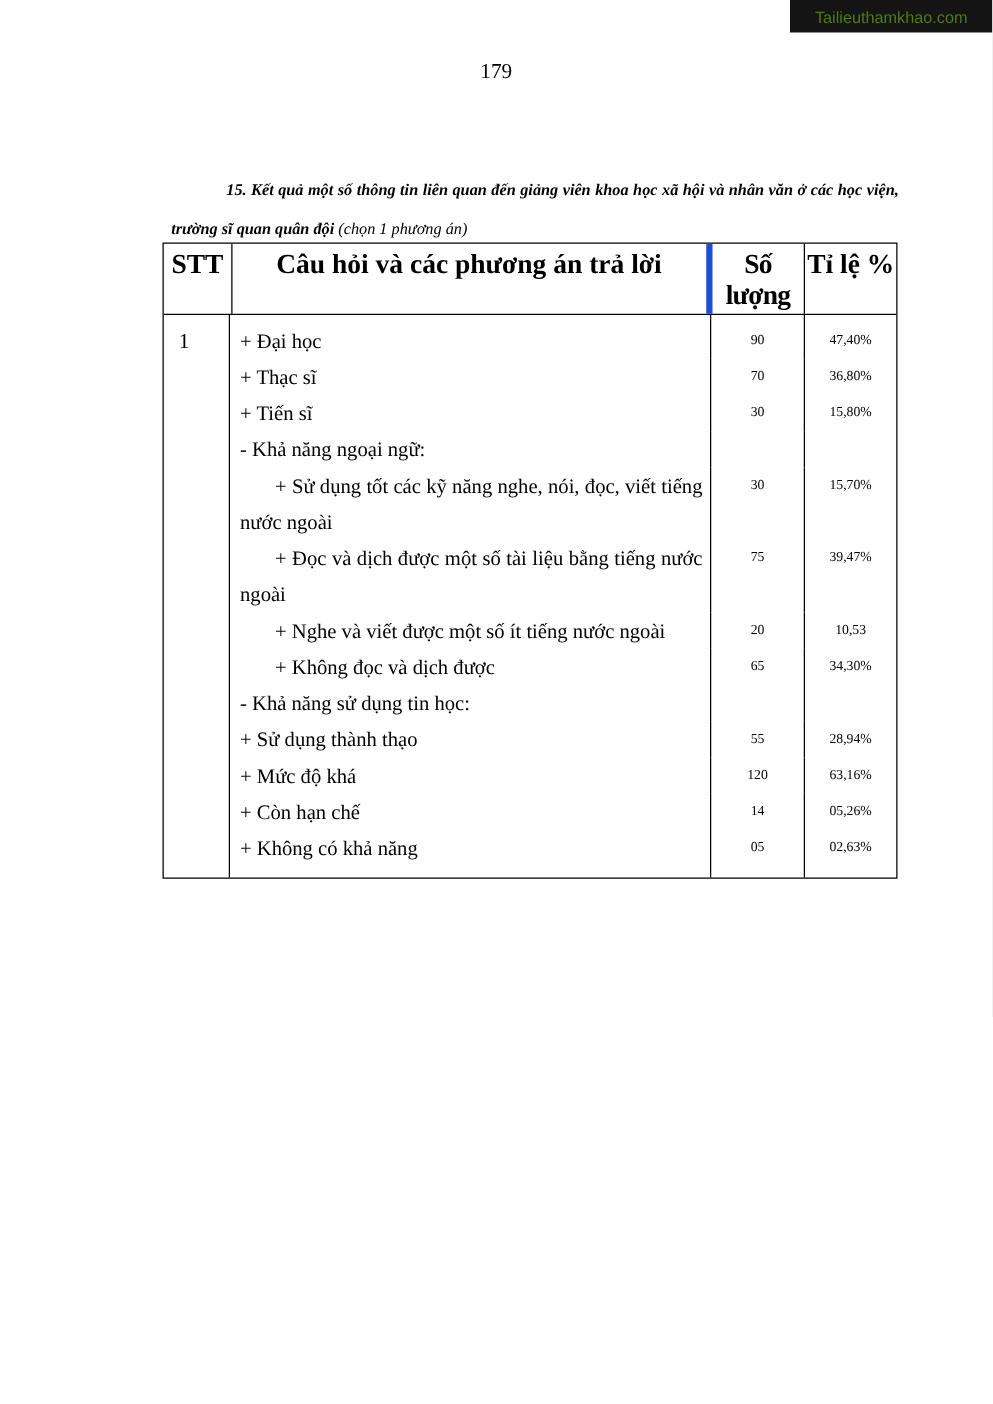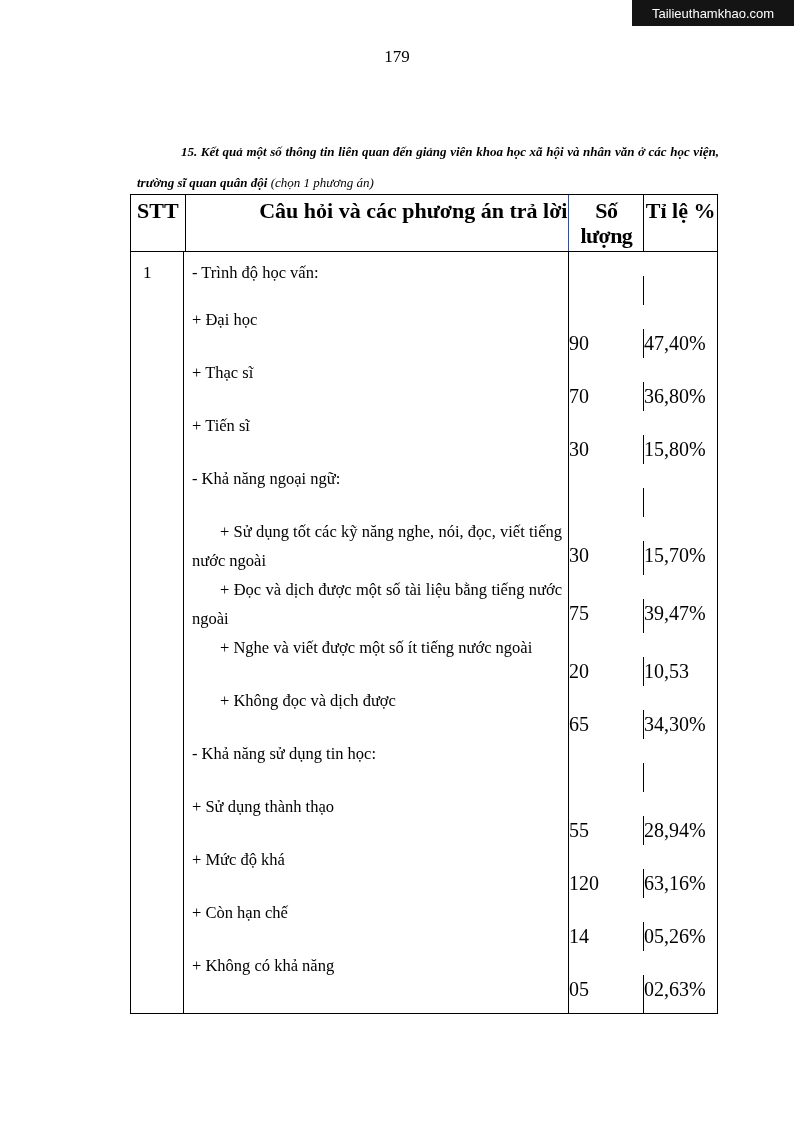--- a/index.html
+++ b/index.html
@@ -14,21 +14,21 @@
     color: #000;
     overflow: hidden;
   }
   .watermark {
     position: absolute;
     top: 0;
     right: 0;
     width: 162px;
     height: 26px;
     background: #141414;
-    color: #ffffff;
+    color: #4d7c0f;
     font-family: "Liberation Sans", sans-serif;
     font-size: 13px;
     display: flex;
     align-items: center;
     justify-content: center;
     cursor: pointer;
   }
   .page-number {
     position: absolute;
     top: 47px;
@@ -62,21 +62,21 @@
     border-bottom: 1px solid #000;
     font-weight: bold;
   }
   .th {
     padding: 3px 1px;
     text-align: center;
     font-size: 22px;
     line-height: 25px;
   }
   .c-stt { width: 55px;  border-right: 1px solid #000; }
-  .c-q   { width: 385px; border-right: 1px solid #1d4ed8; text-align: right; }
+  .c-q   { width: 385px; border-right: 5px solid #1d4ed8; }
   .c-sl  { width: 75px;  border-right: 1px solid #000; letter-spacing: -0.6px; }
   .c-tl  { width: 73px; }
 
   .tbody { display: flex; align-items: stretch; }
   .b-stt {
     width: 55px;
     border-right: 1px solid #000;
     padding: 6px 0 0 12px;
     font-size: 17px;
     line-height: 29px;
@@ -96,24 +96,24 @@
     border-right: 1px solid #000;
     padding-left: 8px;
     padding-right: 6px;
     font-size: 16.5px;
     line-height: 29px;
     min-height: 29px;
     text-align: justify;
   }
   .q.indent { text-indent: 28px; }
   .sl, .tl {
-    font-size: 20px;
+    text-align: center;
+    font-size: 11px;
     line-height: 29px;
     min-height: 29px;
-    margin-top: 24px;
   }
   .sl { width: 75px; border-right: 1px solid #000; }
   .tl { width: 73px; }
 </style>
 </head>
 <body>
 
 <div class="page">
 
   <div class="watermark">Tailieuthamkhao.com</div>
@@ -127,25 +127,20 @@
     <div class="thead">
       <div class="th c-stt">STT</div>
       <div class="th c-q">Câu hỏi và các phương án trả lời</div>
       <div class="th c-sl">Số lượng</div>
       <div class="th c-tl">Tỉ lệ %</div>
     </div>
 
     <div class="tbody">
       <div class="b-stt">1</div>
       <div class="b-content" id="rows">
-  <div class="item-row">
-    <div class="q">- Trình độ học vấn:</div>
-    <div class="sl"></div>
-    <div class="tl"></div>
-  </div>
 
   <div class="item-row">
     <div class="q">+ Đại học</div>
     <div class="sl">90</div>
     <div class="tl">47,40%</div>
   </div>
 
   <div class="item-row">
     <div class="q">+ Thạc sĩ</div>
     <div class="sl">70</div>

